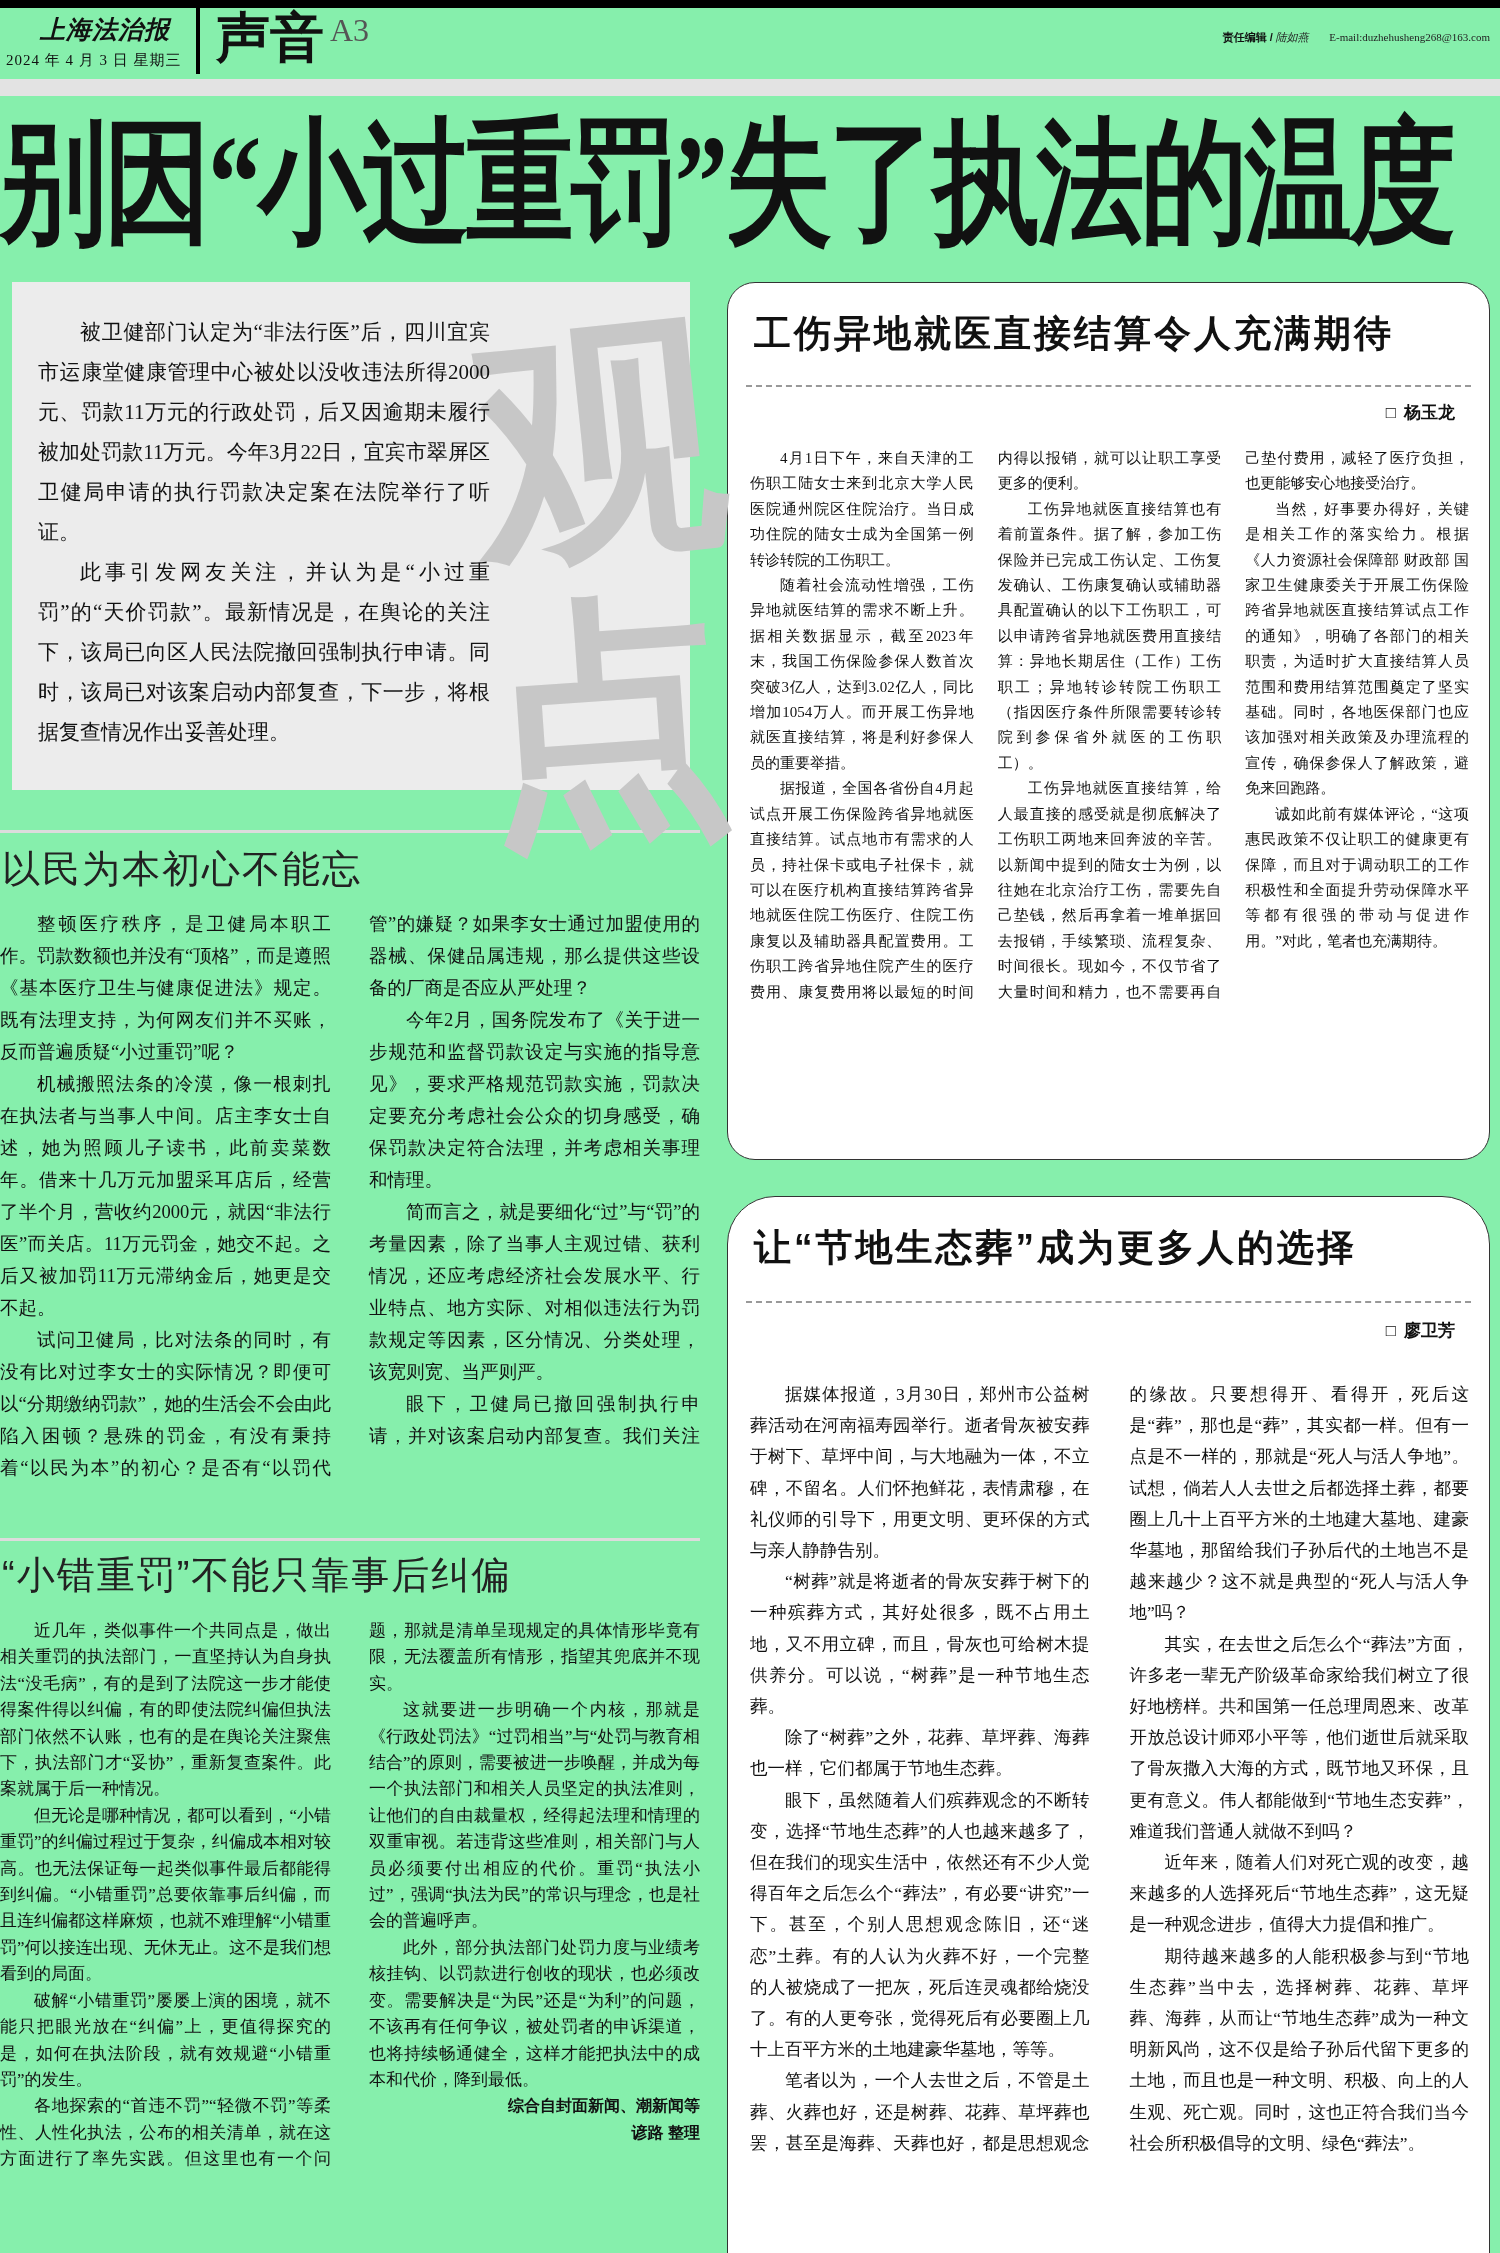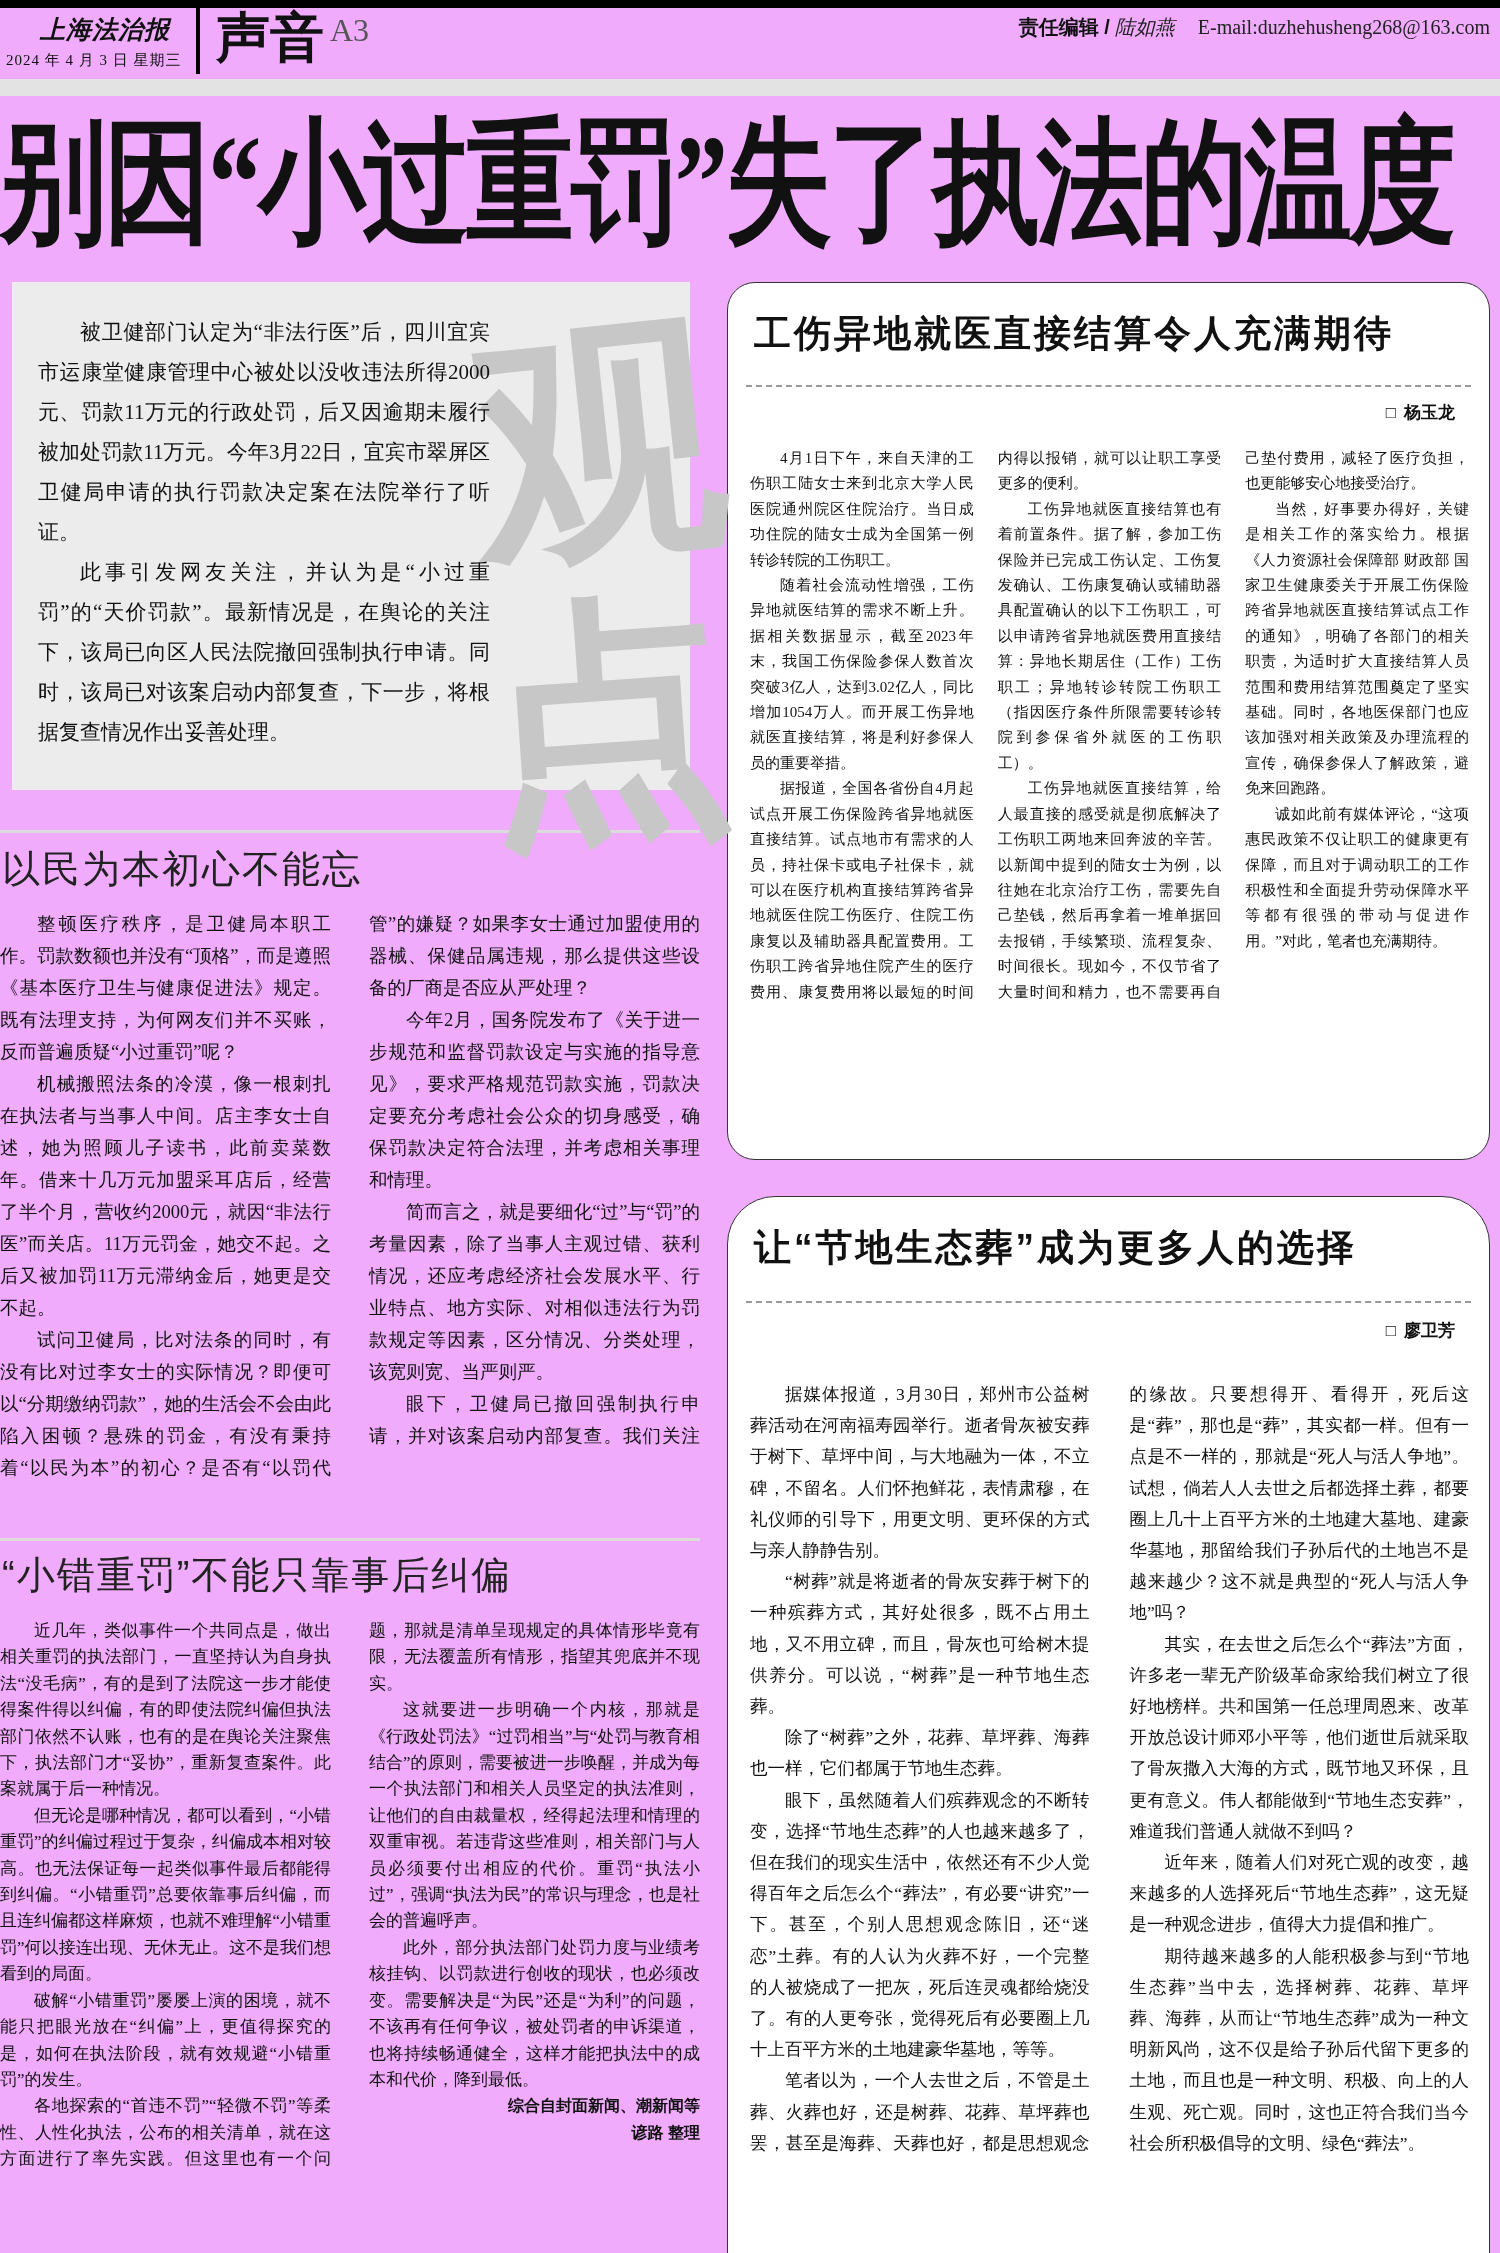--- a/index.html
+++ b/index.html
@@ -1,29 +1,29 @@
 <!DOCTYPE html>
 <html><head>
 <meta charset="utf-8">
 <style>
   html,body{margin:0;padding:0;background:#f2f2f2;}
-  #page{position:relative;width:1500px;height:2253px;background:#f0abfc;overflow:hidden;
+  #page{position:relative;width:1500px;height:2253px;background:#86efac;overflow:hidden;
         font-family:"Liberation Serif","DejaVu Serif",serif;color:#111;margin:0 auto;}
   .abs{position:absolute;}
 
   
   #top-bar{left:0;top:0;width:1500px;height:8px;background:#000;}
   #masthead{left:40px;top:13px;font-size:25px;font-weight:bold;font-style:italic;
             letter-spacing:1px;font-family:"Liberation Serif",serif;}
   #hdr-date{left:6px;top:51px;font-size:15px;letter-spacing:1px;}
   #hdr-divider{left:196px;top:8px;width:4px;height:66px;background:#000;}
   #section-title{left:216px;top:2px;font-size:54px;font-weight:900;
                  font-family:"Liberation Sans","DejaVu Sans",sans-serif;}
   #page-no{left:330px;top:12px;font-size:32px;color:#555;font-family:"Liberation Serif",serif;}
-  #editor-line{right:10px;top:14px;font-size:20px;white-space:nowrap;}
+  #editor-line{right:10px;top:30px;font-size:11px;white-space:nowrap;}
   #editor-line .lbl{font-weight:bold;font-family:"Liberation Sans",sans-serif;}
   #editor-line .nm{font-style:italic;color:#222;margin-right:18px;}
   #editor-line .em{font-family:"Liberation Serif",serif;color:#222;}
 
   #stripe{left:0;top:79px;width:1500px;height:17px;background:#e3e3e3;}
   #headline{left:0;top:92px;width:1500px;font-size:107px;font-weight:900;white-space:nowrap;
             letter-spacing:-3px;transform:scaleY(1.26);transform-origin:0 0;
             font-family:"Liberation Serif","DejaVu Serif",serif;}
 
   

